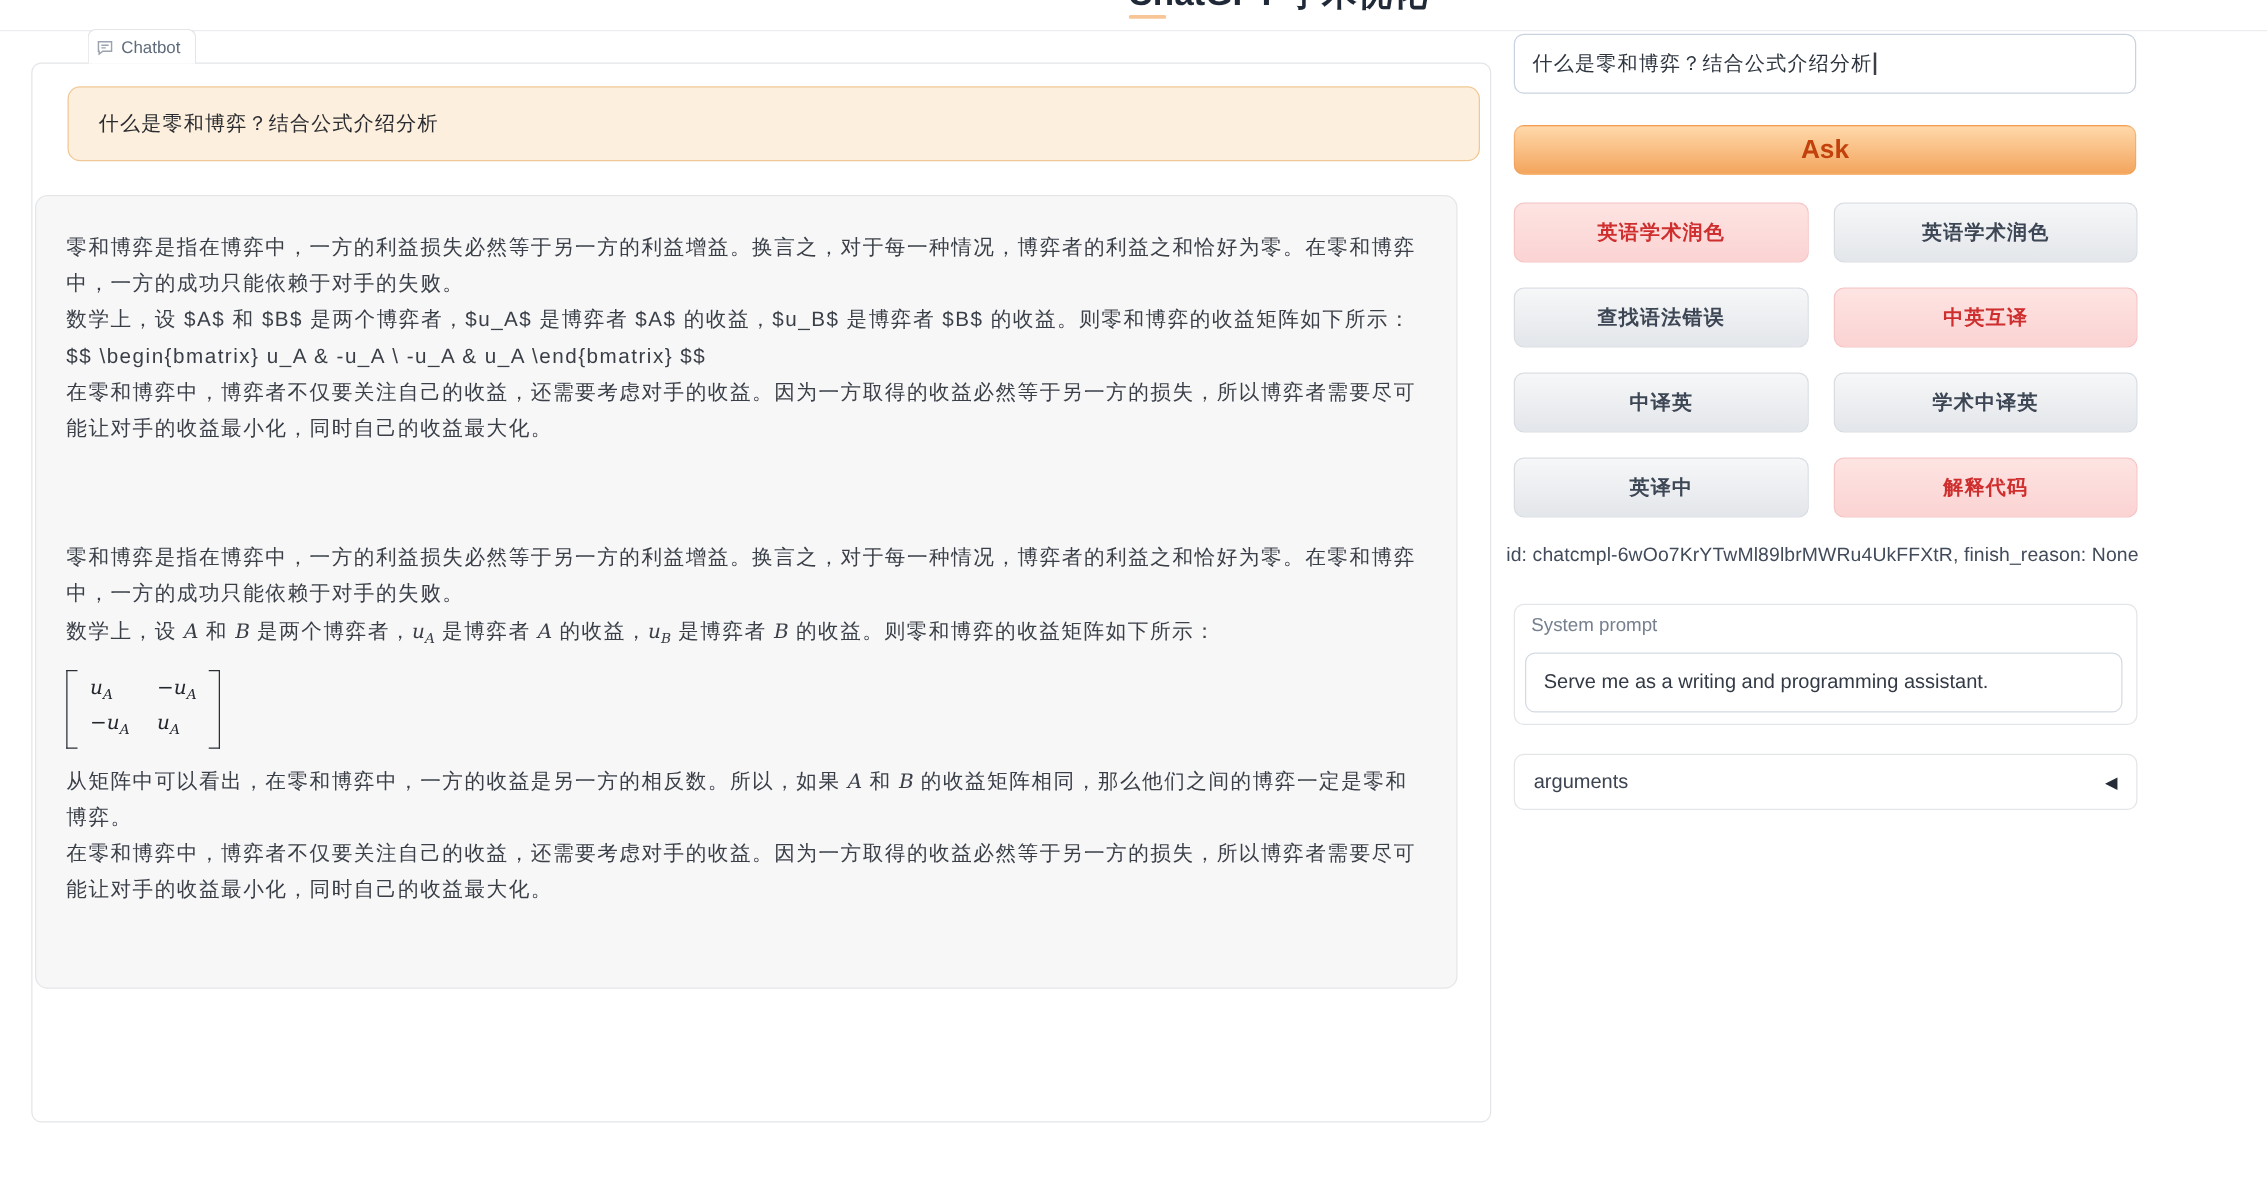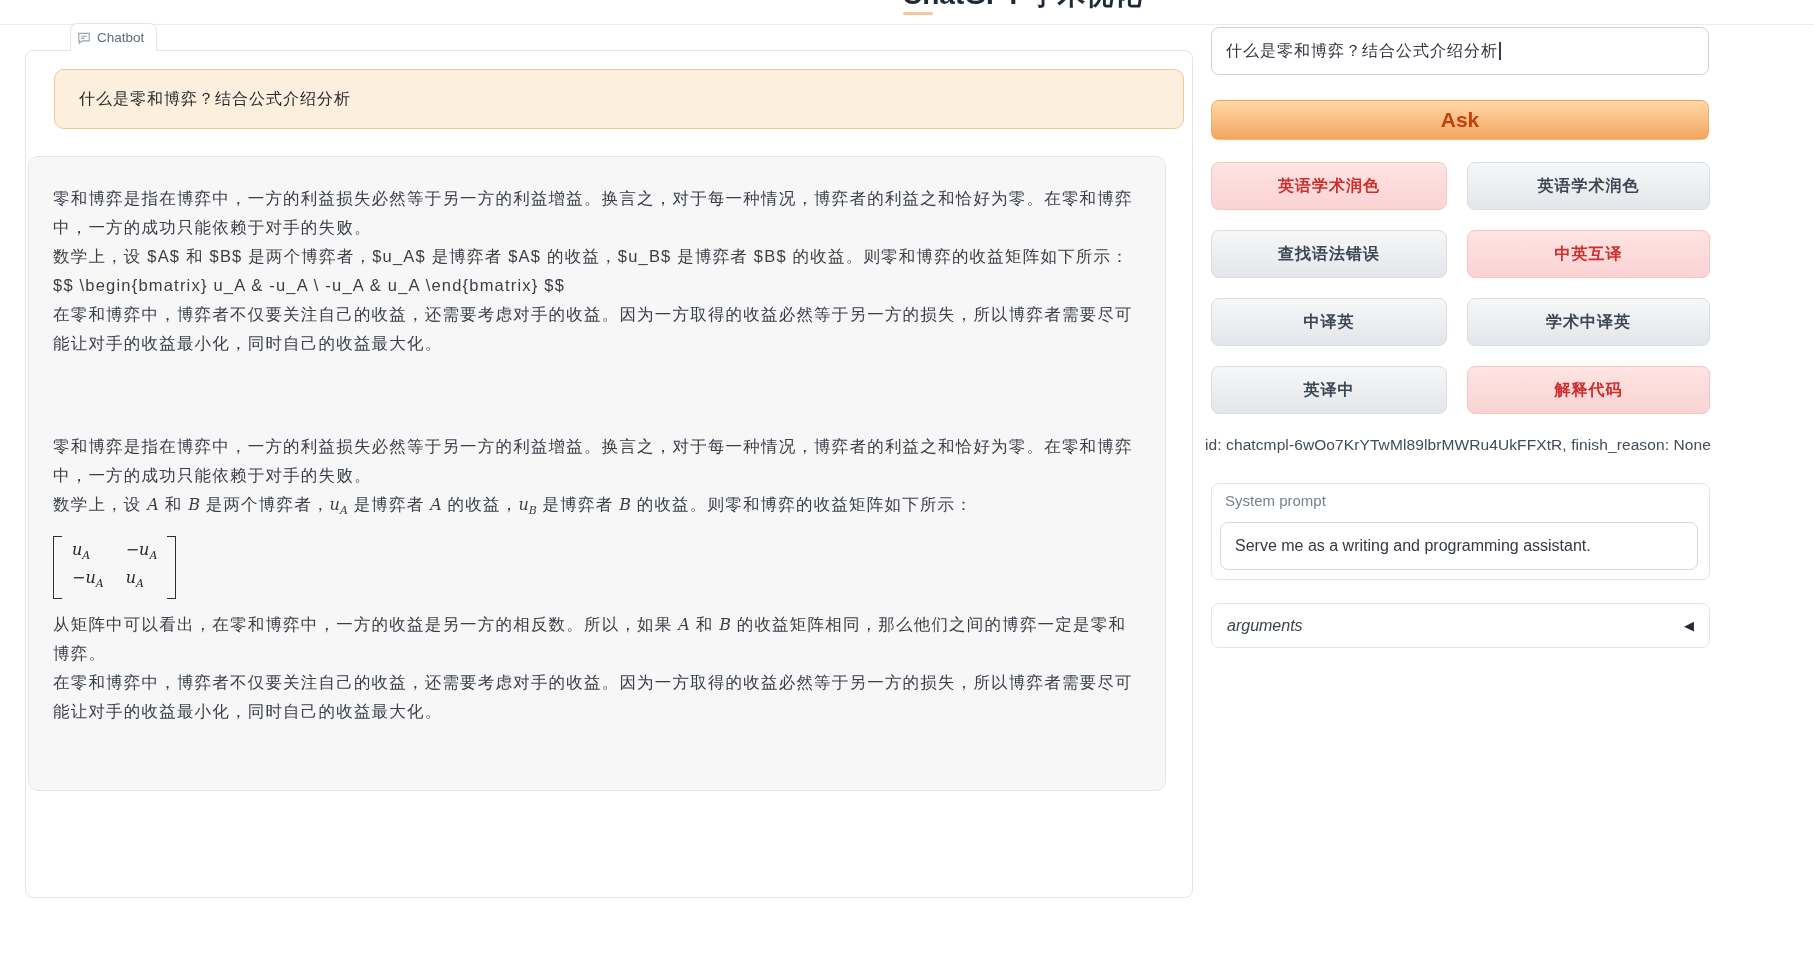--- a/index.html
+++ b/index.html
@@ -64,21 +64,21 @@
   .status-line{position:absolute;left:1205px;top:436px;width:520px;
     font-size:15.5px;color:#414b5a;letter-spacing:.1px;}
   .sysprompt-box{position:absolute;left:1211px;top:483px;width:499px;height:97px;box-sizing:border-box;
     border:1px solid #e3e5e8;border-radius:8px;background:#fff;}
   .sysprompt-label{position:absolute;left:13px;top:8px;font-size:15px;color:#76808f;}
   .sysprompt-input{position:absolute;left:8px;top:38px;width:478px;height:48px;box-sizing:border-box;
     background:#fff;border:1px solid #d4dae2;border-radius:8px;display:flex;align-items:center;
     padding:0 14px;font-size:16px;color:#333a45;}
   .accordion{position:absolute;left:1211px;top:603px;width:499px;height:45px;box-sizing:border-box;
     border:1px solid #e3e5e8;border-radius:8px;background:#fff;cursor:pointer;
-    display:flex;align-items:center;justify-content:space-between;padding:0 15px;font-style:italic;}
+    display:flex;align-items:center;justify-content:space-between;padding:0 15px;}
   .accordion-label{font-size:16px;color:#3b4350;}
   .accordion-icon{font-size:13px;color:#262c36;}
 </style>
 </head>
 <body>
 
 <h1 class="page-title">ChatGPT 学术优化</h1>
 <div class="title-underline"></div>
 <div class="top-divider"></div>
 

